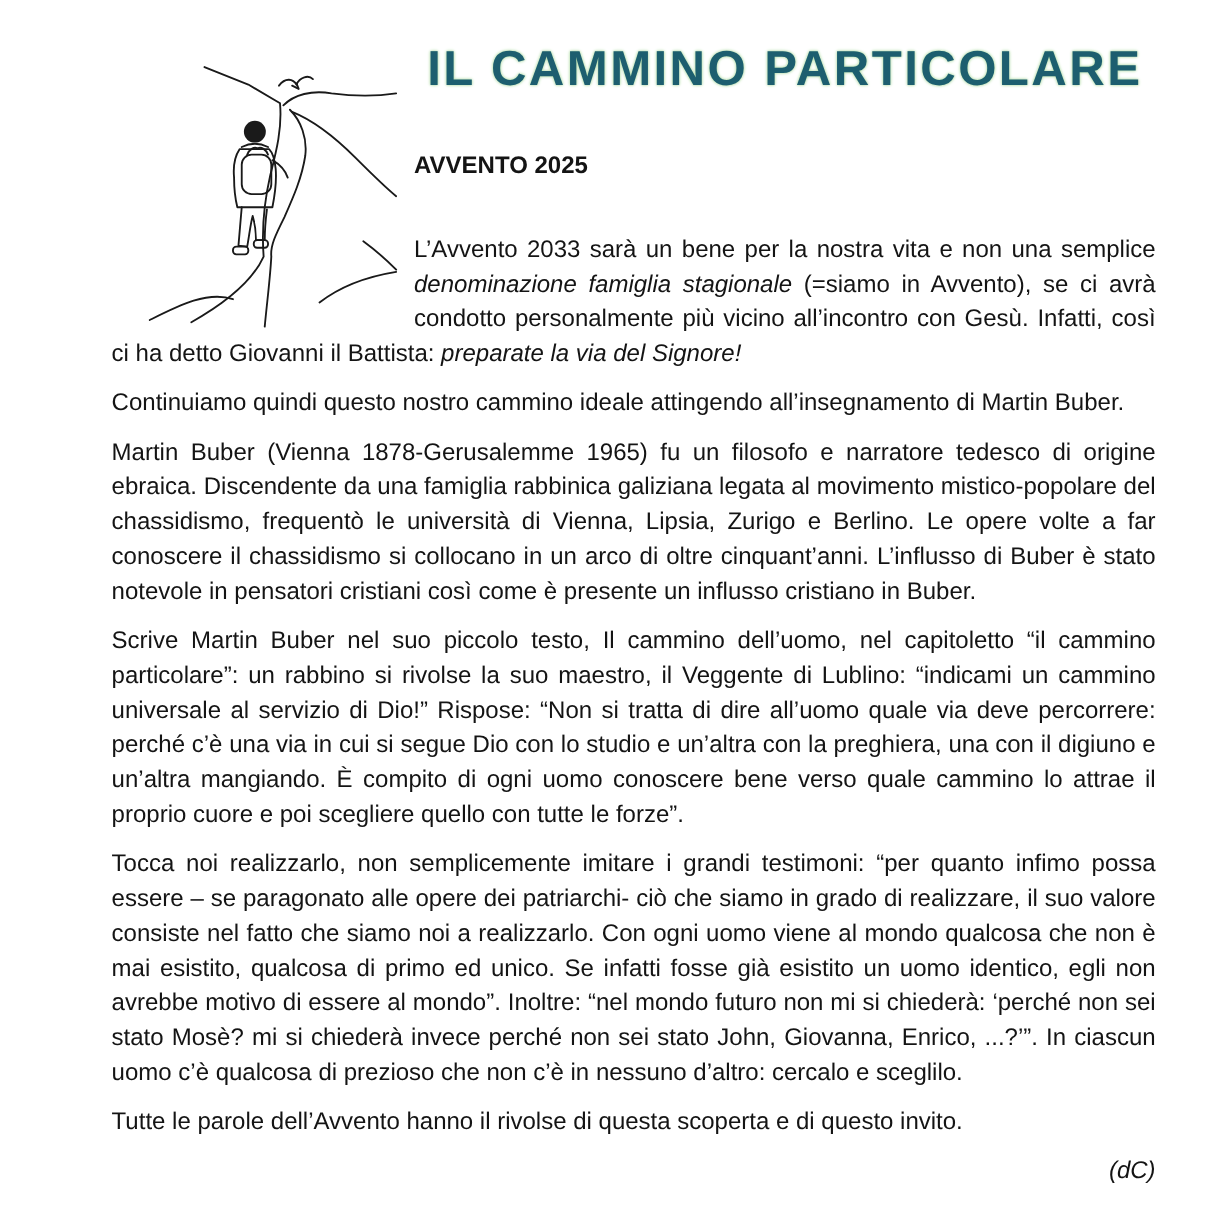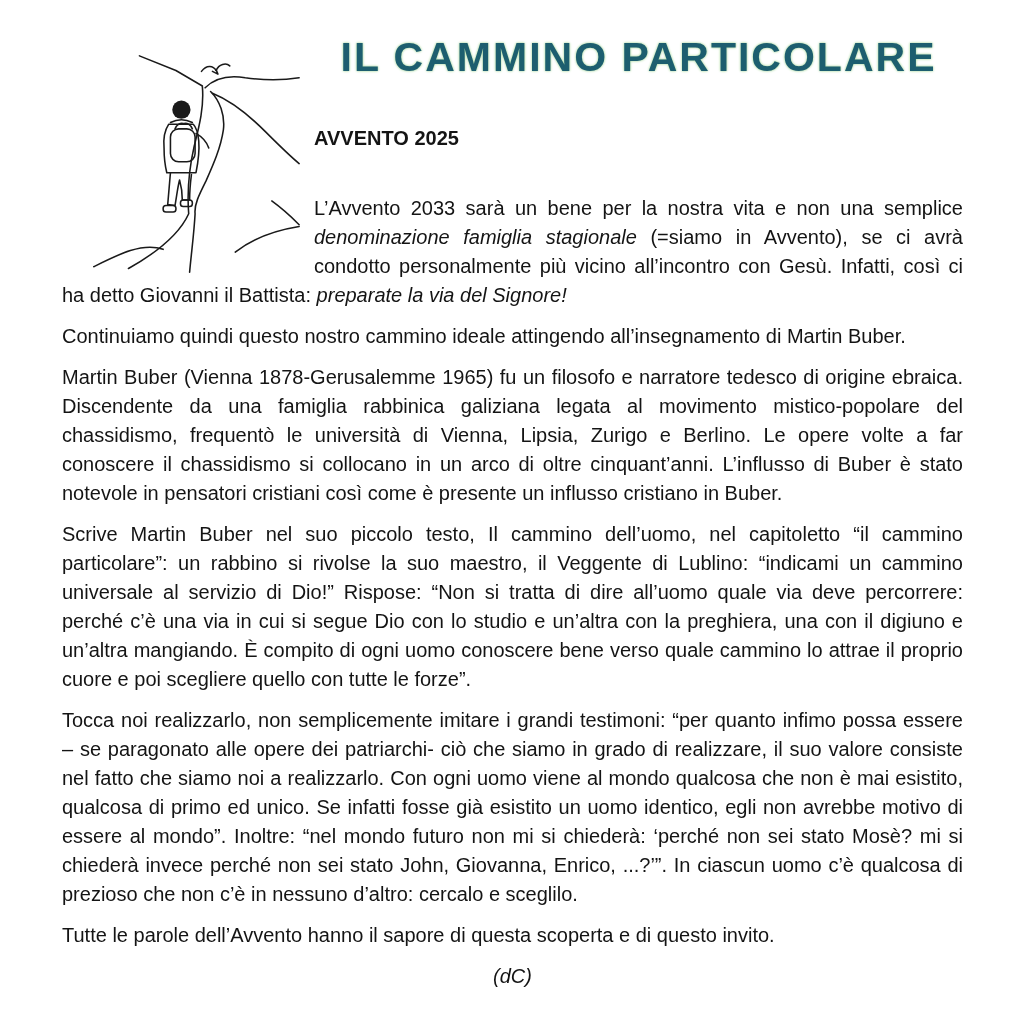--- a/index.html
+++ b/index.html
@@ -1,21 +1,21 @@
 <!DOCTYPE html>
 <html style="--title-color: #1d5e6f; --title-glow: #b8dfae; --text-color: #141414;"><head>
 <meta charset="utf-8">
 <style>
   html,body{margin:0;padding:0;background:#ffffff;}
   body{
     width:1024px;height:1024px;overflow:hidden;
     font-family:"Liberation Sans", sans-serif;
     color:var(--text-color,#141414);
   }
-  .page{padding:34px 61px 0 62px;}
+  .page{padding:34px 61px 0 93px;}
 
   .illustration{
     float:left;width:228px;height:230px;
     margin:10px 4px 0 20px;
   }
   .illustration svg{width:100%;height:100%;display:block;}
 
   h1.title{
     margin:0;text-align:center;
     font-size:41px;font-weight:bold;letter-spacing:2px;
@@ -27,21 +27,21 @@
     text-align:left;font-weight:bold;font-size:20px;
     margin:46px 0 0;
   }
   p.body{
     font-size:20px;line-height:29px;text-align:justify;
     margin:0 0 12px;
   }
   p.first{margin-top:44px;}
   .it{font-style:italic;}
   .bd{font-weight:normal;}
-  p.signature{font-style:italic;text-align:center;}
+  p.signature{font-style:italic;text-align:right;}
 </style>
 </head>
 <body>
 
 <div class="page">
 
   <div class="illustration" aria-label="disegno a tratto: camminatore con zaino su sentiero tortuoso con uccello in volo">
     <svg viewBox="0 0 228 252" preserveAspectRatio="xMidYMid meet">
       <g fill="none" stroke="#1a1a1a" stroke-width="1.7" stroke-linecap="round" stroke-linejoin="round">
 
@@ -90,17 +90,17 @@
   <p class="body first"><span>L’Avvento 2033 sarà un bene per la nostra vita e non una semplice </span><span class="it">denominazione famiglia stagionale</span><span> (=siamo in Avvento), se ci avrà condotto personalmente più vicino all’incontro con Gesù. Infatti, così ci ha detto Giovanni il Battista: </span><span class="it">preparate la via del Signore!</span></p>
 
   <p class="body"><span>Continuiamo quindi questo nostro cammino ideale attingendo all’insegnamento di Martin Buber.</span></p>
 
   <p class="body"><span>Martin Buber (Vienna 1878-Gerusalemme 1965) fu un filosofo e narratore tedesco di origine ebraica. Discendente da una famiglia rabbinica galiziana legata al movimento mistico-popolare del chassidismo, frequentò le università di Vienna, Lipsia, Zurigo e Berlino. Le opere volte a far conoscere il chassidismo si collocano in un arco di oltre cinquant’anni. L’influsso di Buber è stato notevole in pensatori cristiani così come è presente un influsso cristiano in Buber.</span></p>
 
   <p class="body"><span>Scrive Martin Buber nel suo piccolo testo, </span><span class="bd">Il cammino dell’uomo</span><span>, nel capitoletto “il cammino particolare”: un rabbino si rivolse la suo maestro, il Veggente di Lublino: “indicami un cammino universale al servizio di Dio!” Rispose: “Non si tratta di dire all’uomo quale via deve percorrere: perché c’è una via in cui si segue Dio con lo studio e un’altra con la preghiera, una con il digiuno e un’altra mangiando. È compito di ogni uomo conoscere bene verso quale cammino lo attrae il proprio cuore e poi scegliere quello con tutte le forze”.</span></p>
 
   <p class="body"><span>Tocca noi realizzarlo, non semplicemente imitare i grandi testimoni: “per quanto infimo possa essere – se paragonato alle opere dei patriarchi- ciò che siamo in grado di realizzare, il suo valore consiste nel fatto che siamo noi a realizzarlo. Con ogni uomo viene al mondo qualcosa che non è mai esistito, qualcosa di primo ed unico. Se infatti fosse già esistito un uomo identico, egli non avrebbe motivo di essere al mondo”. Inoltre: “nel mondo futuro non mi si chiederà: ‘perché non sei stato Mosè? mi si chiederà invece perché non sei stato John, Giovanna, Enrico, ...?’”. In ciascun uomo c’è qualcosa di prezioso che non c’è in nessuno d’altro: cercalo e sceglilo.</span></p>
 
-  <p class="body"><span>Tutte le parole dell’Avvento hanno il sapore di questa scoperta e di questo invito.</span></p>
+  <p class="body"><span>Tutte le parole dell’Avvento hanno il rivolse di questa scoperta e di questo invito.</span></p>
 
   <p class="body signature"><span>(dC)</span></p>
 
 </div>
 
 </body></html>

